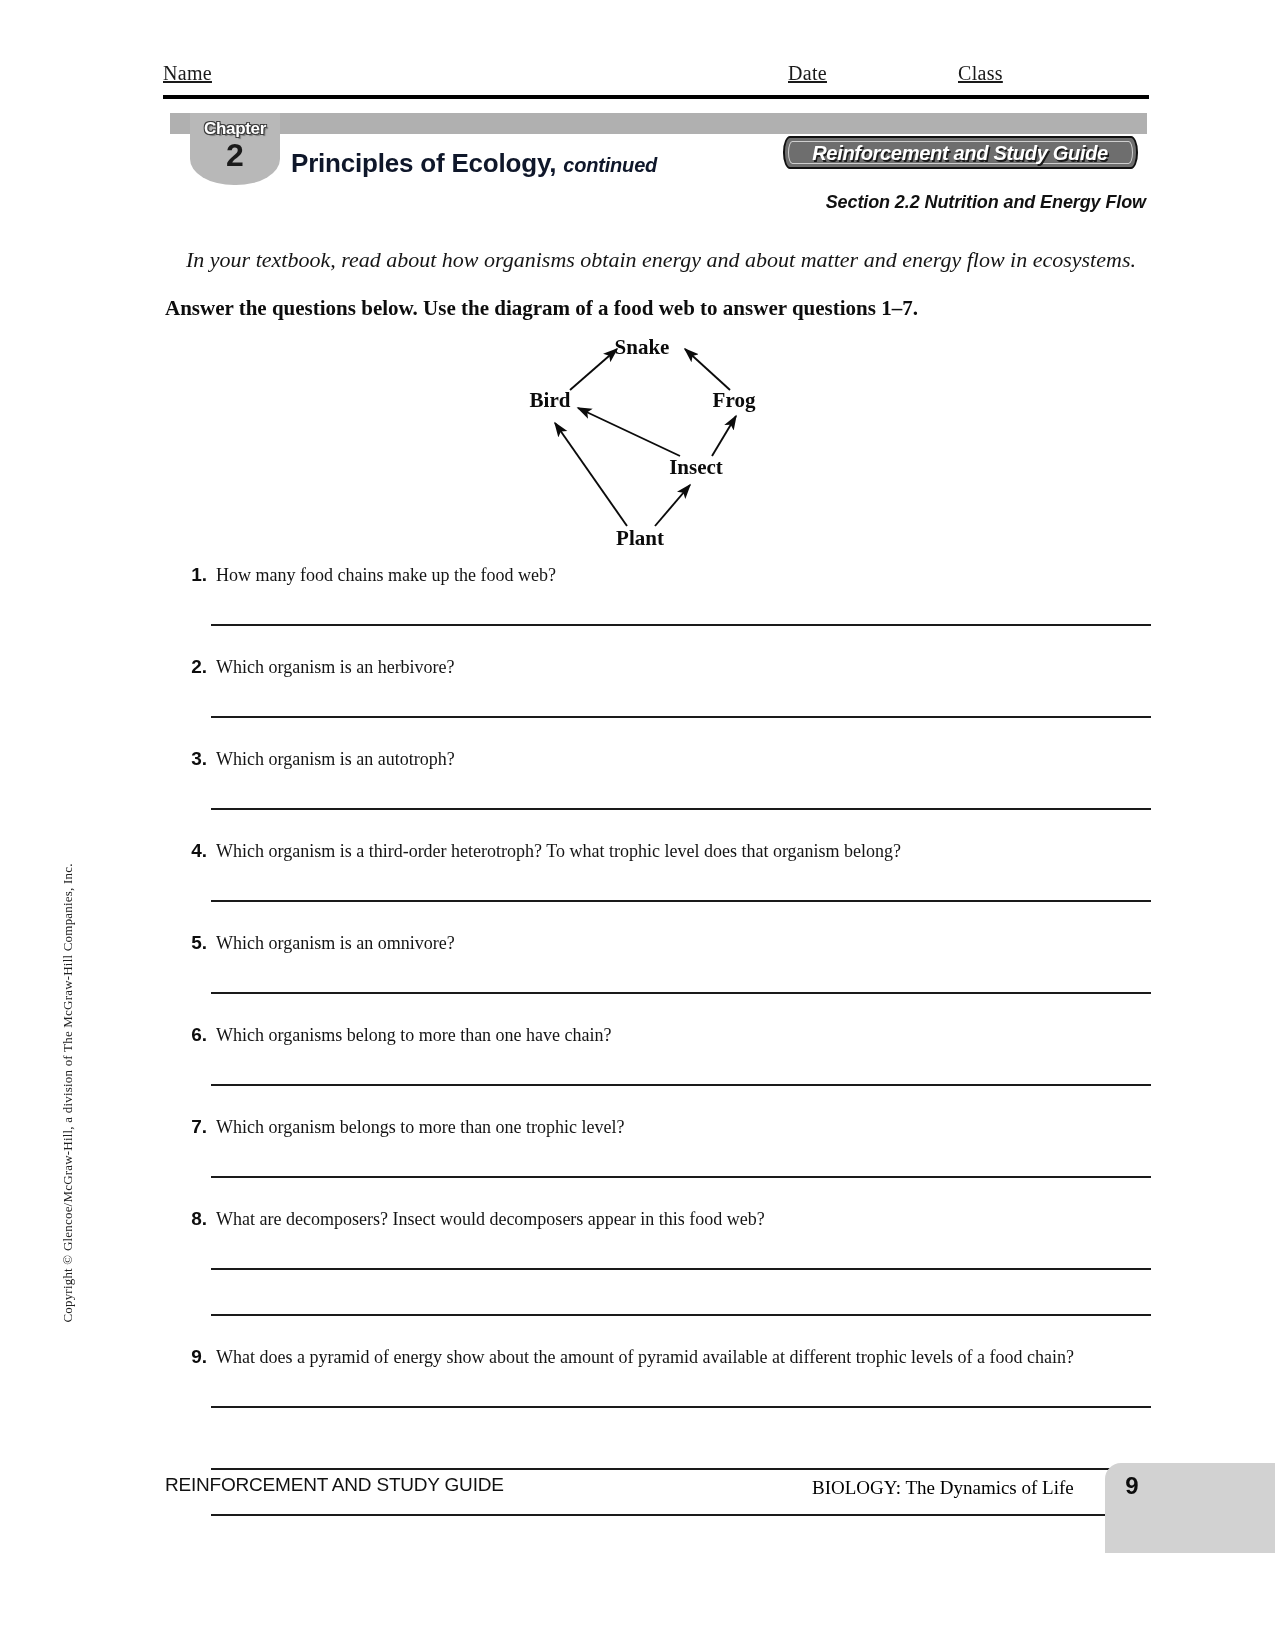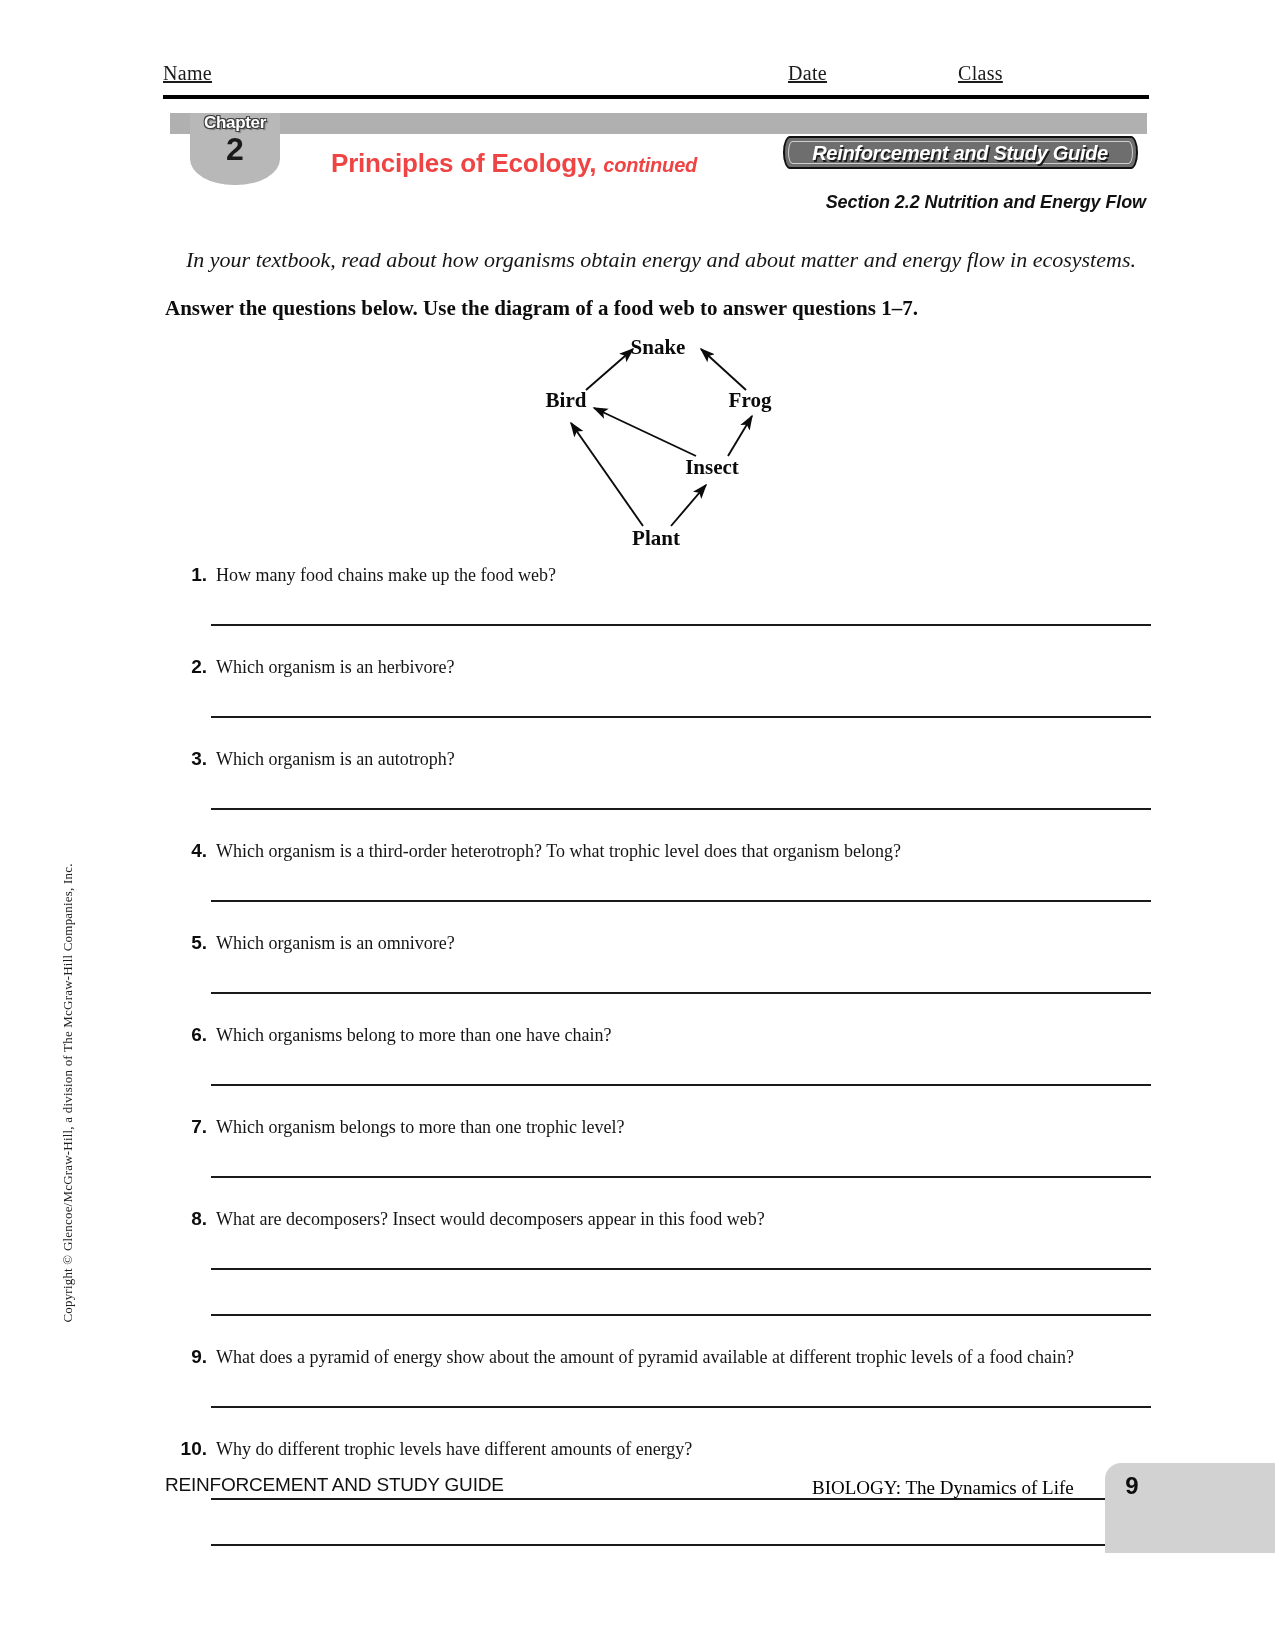--- a/index.html
+++ b/index.html
@@ -59,20 +59,21 @@
     left: 190px;
     top: 113px;
     width: 90px;
     height: 72px;
     background: #b8b8b8;
     border-radius: 0 0 44px 44px / 0 0 26px 26px;
     text-align: center;
   }
   #chapter-word {
     display: block;
+    margin-top: 6px;
     font-family: "Liberation Sans", sans-serif;
     font-weight: bold;
     font-size: 17px;
     color: #ffffff;
     letter-spacing: -0.3px;
     text-shadow:
       -1px -1px 0 #3d3d3d,
        1px -1px 0 #3d3d3d,
       -1px  1px 0 #3d3d3d,
        1px  1px 0 #3d3d3d,
@@ -89,23 +90,22 @@
   }
 
   #doc-title {
     position: absolute;
     left: 291px;
     top: 148px;
     font-family: "Liberation Sans", sans-serif;
     font-weight: bold;
     font-size: 26px;
     letter-spacing: -0.2px;
-    color: #ef4444;
+    color: #0f172a;
     white-space: nowrap;
-    margin-left: 40px;
   }
   #doc-title .cont {
     font-size: 20px;
     font-style: italic;
     font-weight: bold;
   }
 
   
   #banner {
     position: absolute;
@@ -177,21 +177,21 @@
     width: 1000px;
     font-family: "Liberation Serif", serif;
     font-weight: bold;
     font-size: 21px;
     color: #0d0d0d;
   }
 
   
   #food-web {
     position: absolute;
-    left: 428px;
+    left: 412px;
     top: 328px;
     width: 430px;
     height: 228px;
   }
   #food-web svg { display: block; }
   .web-label {
     font-family: "Liberation Serif", serif;
     font-weight: bold;
     font-size: 21px;
     fill: #0b0b0b;
@@ -395,24 +395,20 @@
     </div>
     <div class="answer-line" style="margin-top: 34px;"></div>
     <div class="answer-line" style="margin-top: 44px;"></div>
     <div style="height: 26px;"></div>
     <div class="q-row">
       <div class="q-num">9.</div>
       <div class="q-text">What does a pyramid of energy show about the amount of pyramid available at different trophic levels of a food chain?</div>
     </div>
     <div class="answer-line" style="margin-top: 34px;"></div>
     <div style="height: 26px;"></div>
-    <div class="q-row">
-      <div class="q-num">10.</div>
-      <div class="q-text">Why do different trophic levels have different amounts of energy?</div>
-    </div>
     <div class="answer-line" style="margin-top: 34px;"></div>
     <div class="answer-line" style="margin-top: 44px;"></div>
     <div style="height: 26px;"></div>
   </div>
 
 <div id="copyright">Copyright © Glencoe/McGraw-Hill, a division of The McGraw-Hill Companies, Inc.</div>
 
 <div id="footer-left">REINFORCEMENT AND STUDY GUIDE</div>
 <div id="footer-right">BIOLOGY: The Dynamics of Life</div>
 <div id="page-tab"></div>

